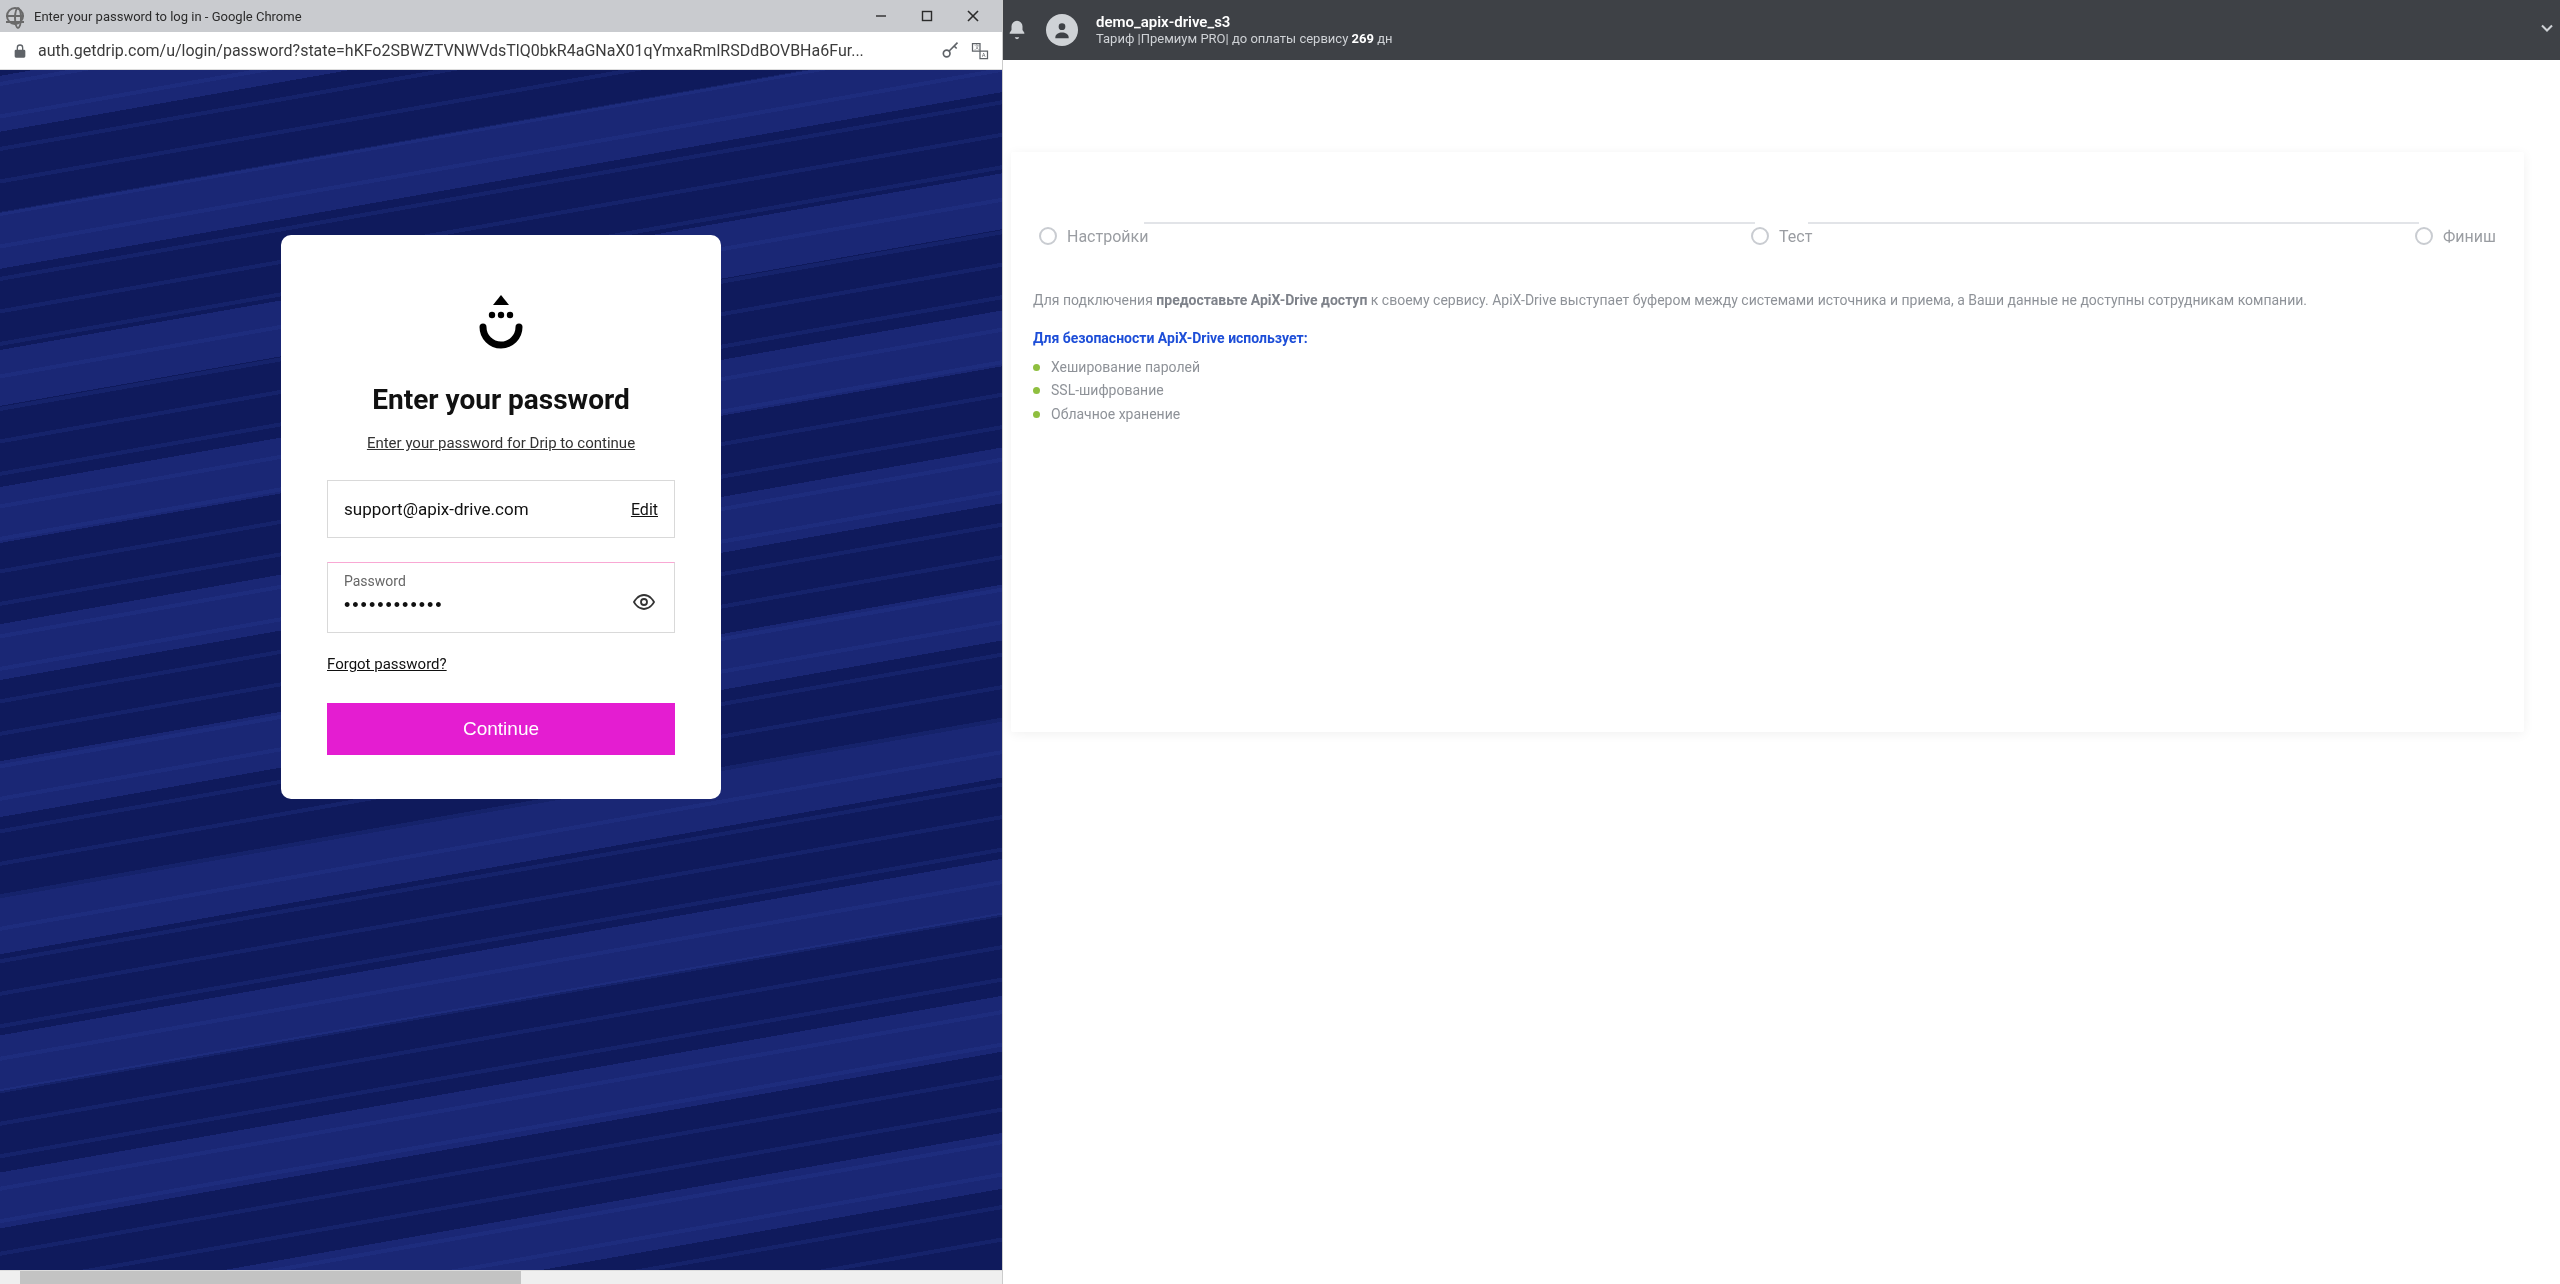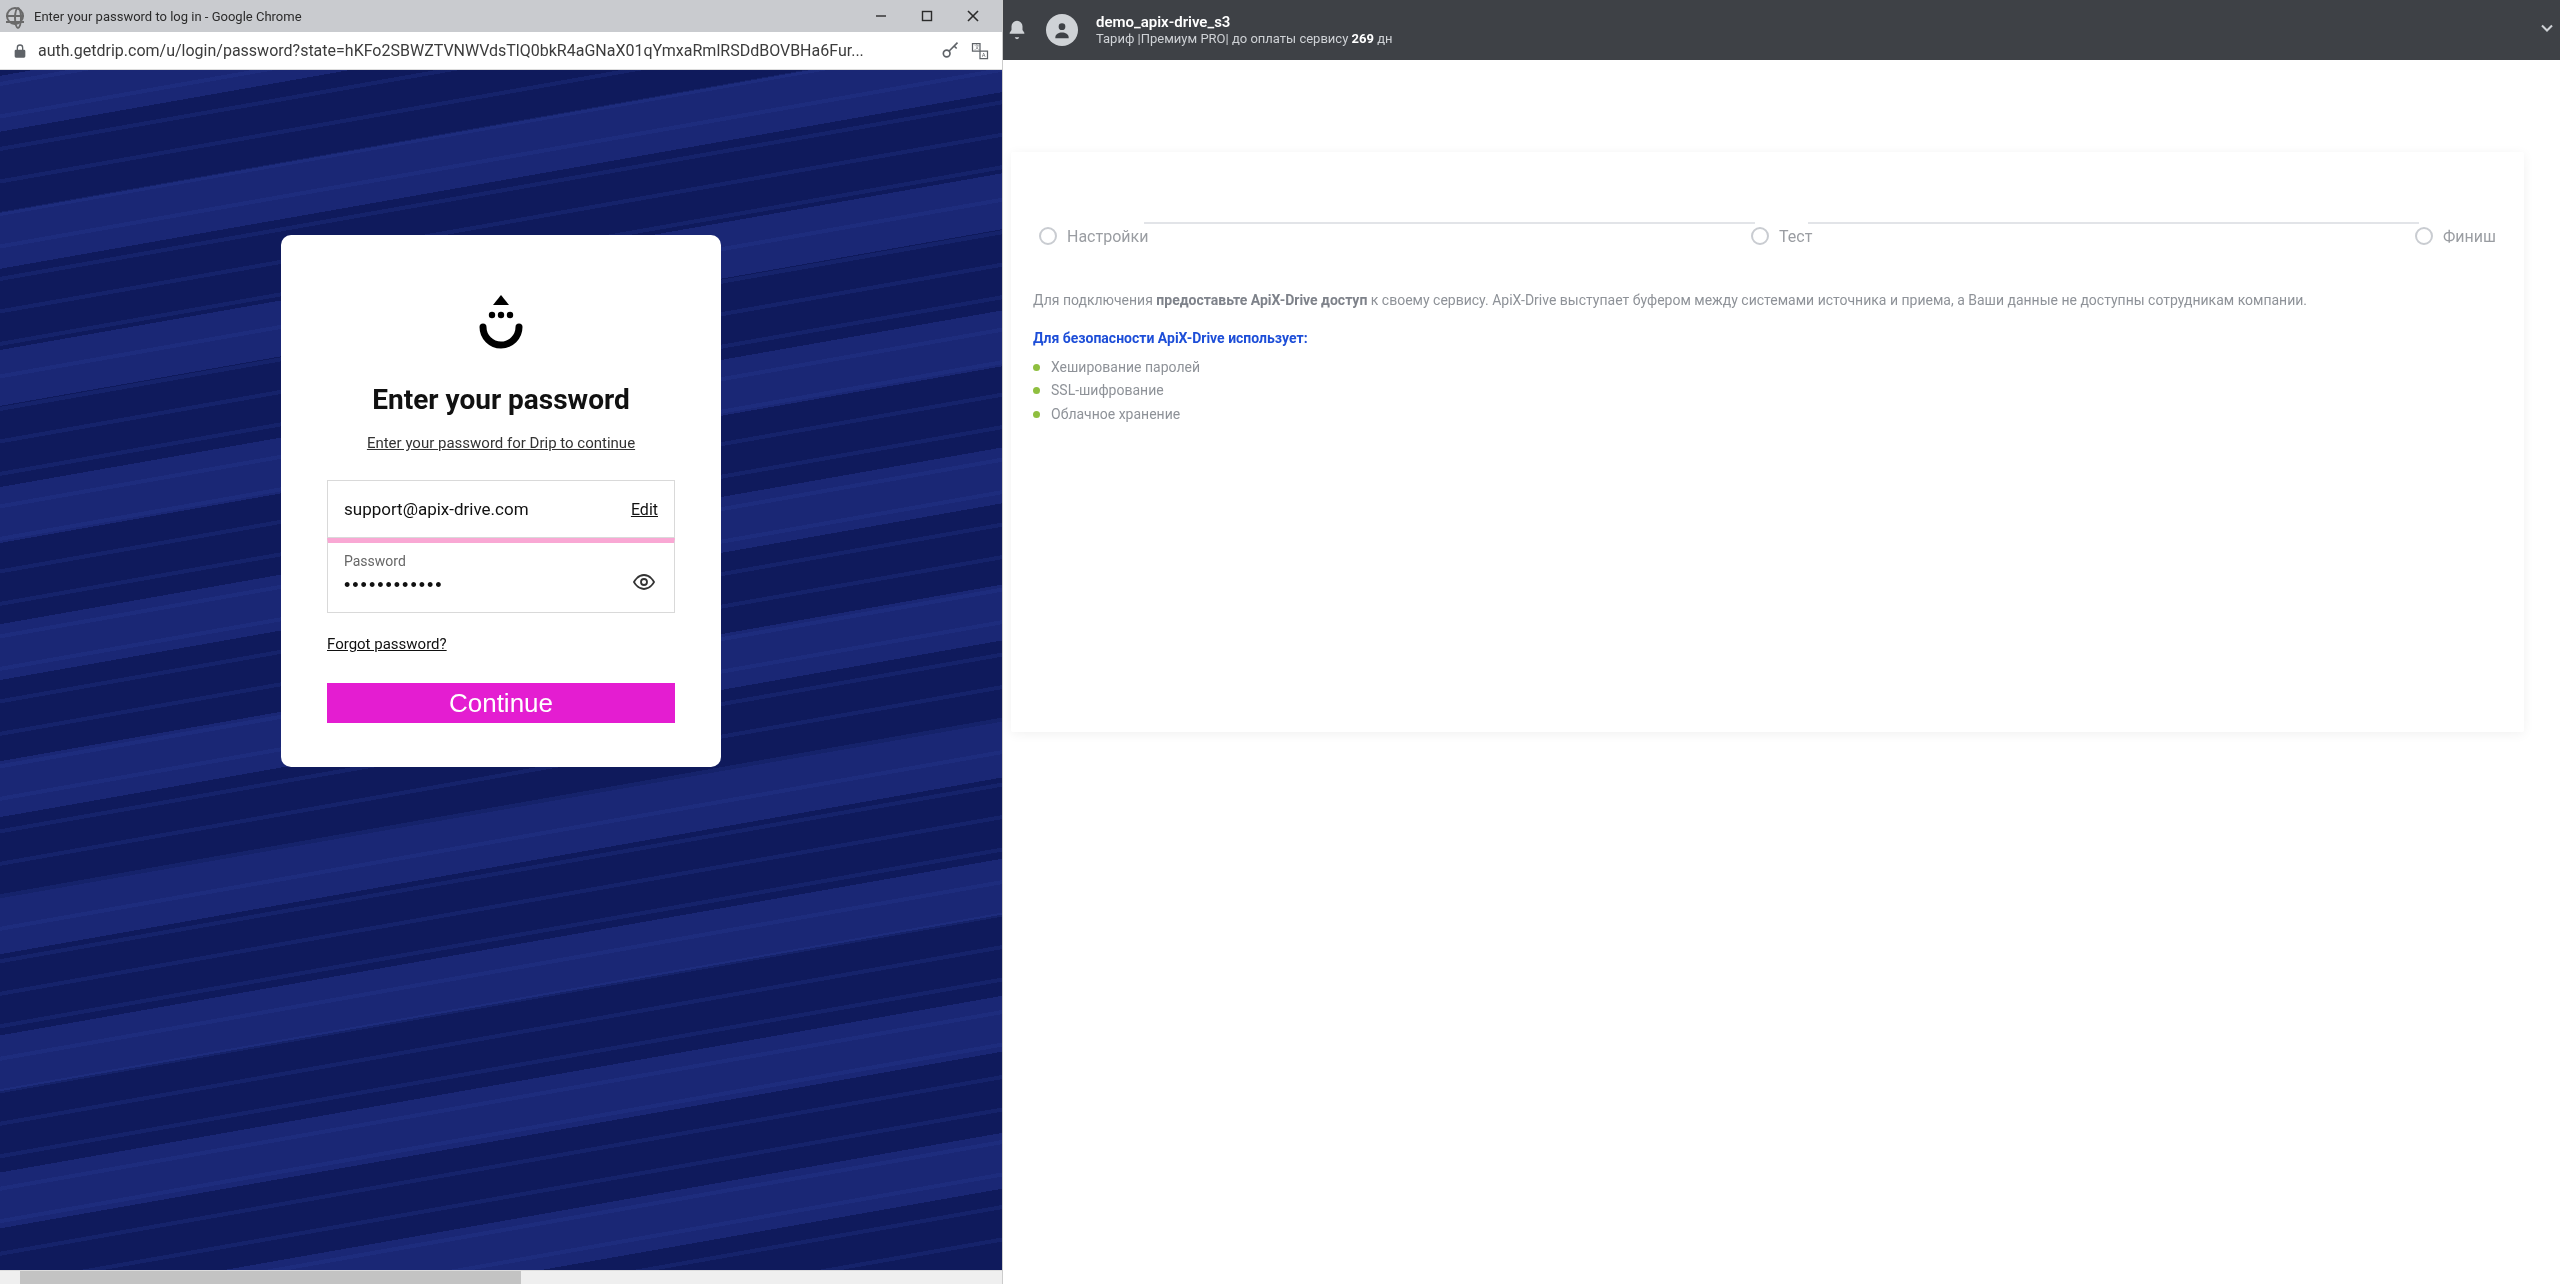--- a/index.html
+++ b/index.html
@@ -76,22 +76,22 @@
   .pwd-box { padding: 10px 16px 16px; border-top:none; display:flex; align-items:flex-end; gap:10px;}
   .pwd-wrap { flex:1; }
   .pwd-label { font-size:14px; color:#666; display:block; margin-bottom:6px;}
   .pwd-input { border:none; outline:none; font-size:18px; letter-spacing:2px; width:100%; color:#111; background:transparent;}
   .eye-btn { width:28px; height:28px; display:flex; align-items:center; justify-content:center; cursor:pointer; color:#333;}
 
   .forgot { text-align:left; margin-top: 22px; font-size:15px;}
   .forgot a { color:#111; text-decoration:underline; cursor:pointer;}
 
   .continue-btn {
-    margin-top: 30px; width:100%; height:40px; background:#e41dd1; color:#fff;
-    border:none; font-size:26px; cursor:pointer;
+    margin-top: 30px; width:100%; height:52px; background:#e41dd1; color:#fff;
+    border:none; font-size:19px; cursor:pointer;
   }
 
   
   .right-pane { flex:1; display:flex; flex-direction:column; background:#fff; }
   .topbar {
     height:60px; background:#3e4146; color:#e8e8e8; display:flex; align-items:center;
     padding: 0 3px; gap:18px;
   }
   .bell { width:22px; height:22px; color:#cfd2d6; }
   .avatar-circle { width:32px; height:32px; border-radius:50%; background:#cfd2d6; display:flex; align-items:center; justify-content:center;}
@@ -196,21 +196,21 @@
       <h1 class="login-heading">Enter your password</h1>
       <p class="login-sub">Enter your password for Drip to continue</p>
 
       <div class="field-box">
         <div class="email-box">
           <span>support@apix-drive.com</span>
           <span class="edit-link">Edit</span>
         </div>
       </div>
 
-      <div class="field-box pwd-box" style="border-top:5px solid #f9a8d4;">
+      <div class="field-box pwd-box" style="border-top:1px solid #f9a8d4;margin-top:24px;">
         <div class="pwd-wrap">
           <label class="pwd-label">Password</label>
           <input class="pwd-input" type="password" value="••••••••••••" style="">
         </div>
         <span class="eye-btn">
           <svg width="24" height="24" viewBox="0 0 24 24" fill="none" stroke="#333" stroke-width="1.8">
               <path d="M2 12s3.5-7 10-7 10 7 10 7-3.5 7-10 7S2 12 2 12z"></path>
               <circle cx="12" cy="12" r="3"></circle>
             </svg>
         </span>

